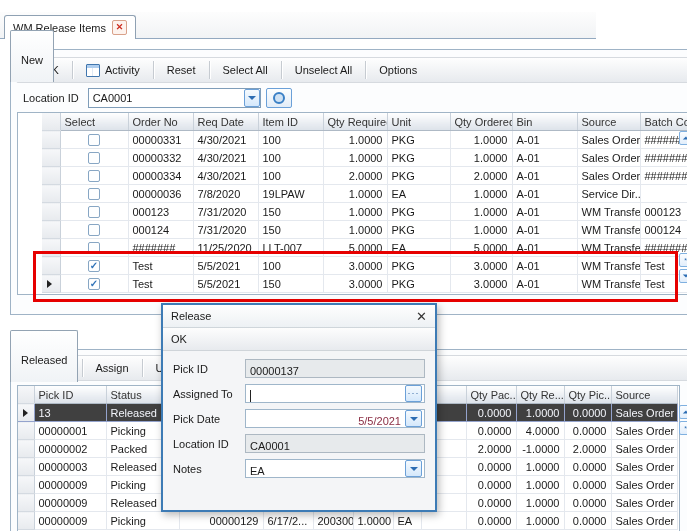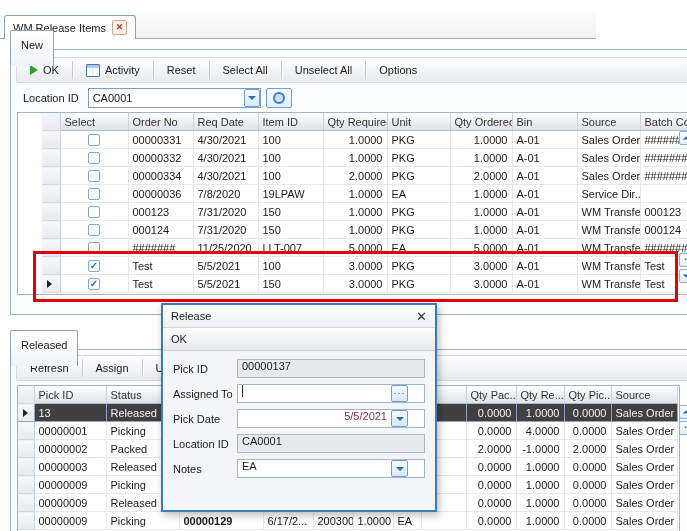--- a/index.html
+++ b/index.html
@@ -13,21 +13,21 @@
   
   .tabstrip{position:absolute;left:0;top:0;width:596px;height:26px;
     background:linear-gradient(#fdfdfd,#f1f3f5);border-bottom:1px solid #93a9c0;margin-top:12px;}
   .main-tab{position:absolute;left:4px;top:3px;height:23px;padding:0 8px;
     display:flex;align-items:center;gap:6px;background:#fff;
     border:1px solid #8fa1b3;border-bottom:none;border-radius:3px 3px 0 0;}
   .main-tab .close{width:13px;height:13px;border:1px solid #d9a18a;border-radius:2px;
     background:#fdf3ee;color:#cc2a1e;font-size:9px;font-weight:bold;line-height:12px;
     text-align:center;cursor:pointer;}
   
-  .sec-tab{position:absolute;height:19px;padding:8px 10px;display:flex;align-items:flex-start;
+  .sec-tab{position:absolute;height:19px;padding:16px 10px;display:flex;align-items:flex-end;
     background:linear-gradient(#ffffff,#f0f3f6);border:1px solid #93a3b3;border-bottom:none;
     border-radius:2px 2px 0 0;z-index:2;}
   .panel{position:absolute;background:#fcfdfe;border:1px solid #9fb3c6;overflow:hidden;}
   #new-tab{left:10px;top:30px;}
   #new-panel{left:10px;top:49px;width:690px;height:264px;}
   #released-tab{left:10px;top:330px;}
   #released-panel{left:10px;top:349px;width:690px;height:185px;}
   
   .toolbar{position:absolute;left:5px;right:5px;height:24px;display:flex;align-items:stretch;
     background:linear-gradient(#fefefe,#e7eaee);border:1px solid #d6dadf;border-radius:2px;}
@@ -79,22 +79,22 @@
   #dialog{position:absolute;left:161px;top:303px;width:276px;height:209px;box-sizing:border-box;
     border:2px solid #3d7bb5;background:#f4f5f7;z-index:20;box-shadow:2px 3px 8px rgba(0,0,0,.28);}
   .dlg-title{height:22px;display:flex;align-items:center;justify-content:space-between;
     padding:0 8px;background:linear-gradient(#fefefe,#edf1f4);border-bottom:1px solid #cfd6db;}
   .dlg-close{font-size:13px;color:#333;cursor:pointer;line-height:13px;}
   .dlg-toolbar{height:22px;display:flex;align-items:center;padding:0 8px;
     background:linear-gradient(#fdfdfd,#e7eaee);border-bottom:1px solid #cfd4d9;cursor:pointer;}
   .dlg-fields{padding:8px 10px 0 10px;}
   .f-row{display:flex;align-items:center;height:19px;margin-bottom:6px;}
   .f-label{width:64px;flex:none;}
-  .f-ctl{flex:1;height:19px;box-sizing:border-box;display:flex;align-items:flex-start;
-    border:1px solid #9fb6ca;background:#fff;padding:0 16px 0 4px;}
+  .f-ctl{flex:1;height:19px;box-sizing:border-box;display:flex;align-items:flex-end;
+    border:1px solid #9fb6ca;background:#fff;padding:0 2px 0 4px;margin-left:8px;}
   .f-ctl.ro{background:#e7eaec;border-color:#adb8c2;}
   .f-ctl .caret{width:1px;height:12px;background:#222;}
   .f-ctl .fill{flex:1;}
   .mini-btn{width:15px;height:15px;flex:none;display:flex;align-items:center;justify-content:center;
     background:linear-gradient(#f5fafe,#d5e8fb);border:1px solid #6ba0d8;border-radius:2px;cursor:pointer;
     font-size:9px;color:#2a5f9e;letter-spacing:1px;line-height:9px;}
   .date-val{color:#8b2e44;}
   .ta-r{text-align:right;}
 </style>
 </head>
@@ -455,21 +455,21 @@
             <td></td>
             <td style="text-align: right;">0.0000</td>
             <td style="text-align: right;">1.0000</td>
             <td style="text-align: right;">0.0000</td>
             <td>Sales Order</td>
           </tr>
           <tr>
             <td class="ind"></td>
             <td>00000009</td>
             <td>Picking</td>
-            <td style=" font-weight: bold;">00000129</td>
+            <td style="text-align: right;">00000129</td>
             <td>6/17/2...</td>
             <td style="text-align: left;">200300</td>
             <td style="text-align: right;">1.0000</td>
             <td>EA</td>
             <td></td>
             <td style="text-align: right;">0.0000</td>
             <td style="text-align: right;">1.0000</td>
             <td style="text-align: right;">0.0000</td>
             <td>Sales Order</td>
           </tr>

